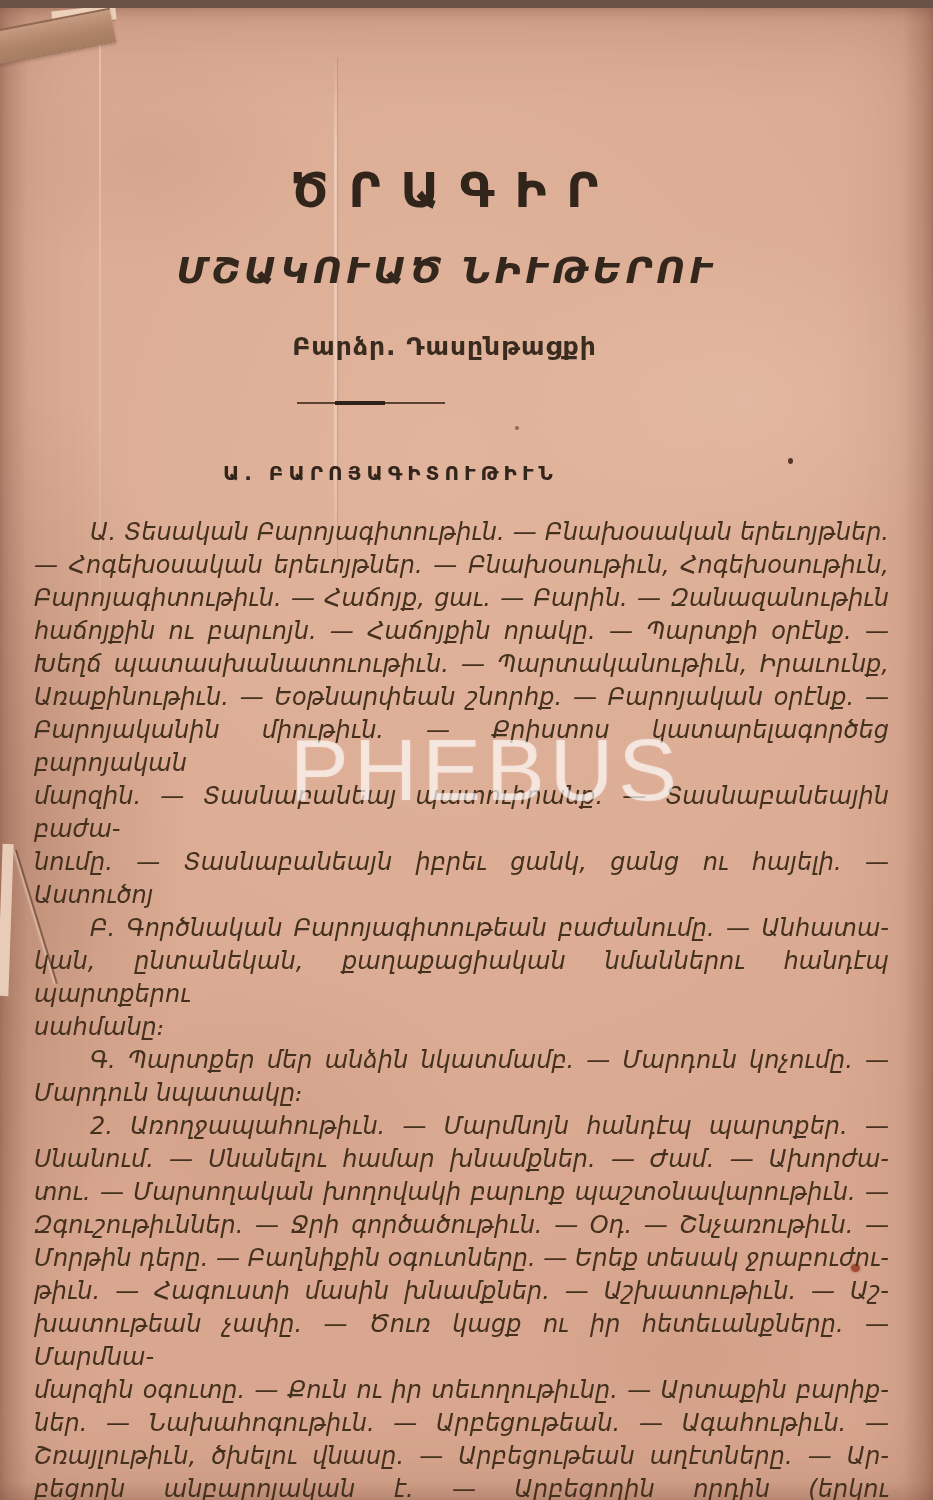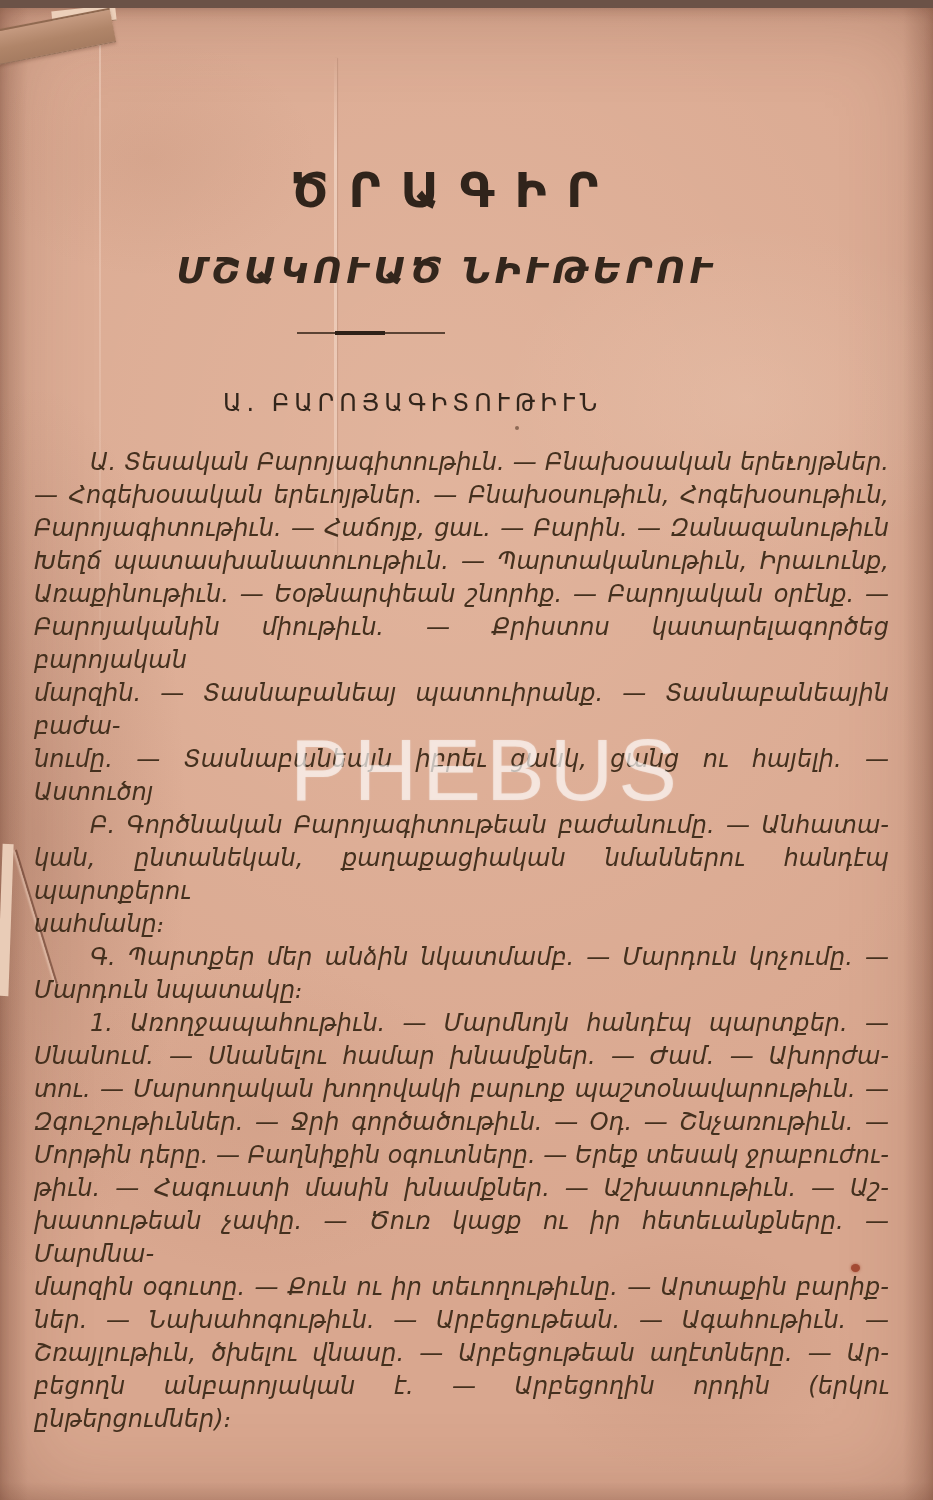--- a/index.html
+++ b/index.html
@@ -57,21 +57,21 @@
     letter-spacing:20px; padding-left:20px; color:#30241b; }
   h2.subtitle { margin:34px 0 0; font-size:36px; line-height:42px; font-weight:bold;
     letter-spacing:4px; padding-left:4px; color:#33261c;font-style:italic; }
   .course { margin:40px 0 0; font-size:25px; line-height:30px; font-weight:bold;
     color:#3a2b1f; letter-spacing:1px; }
   .rule { position:relative; width:148px; height:2px; background:#5b4334;
     margin:40px 0 0 297px; z-index:2; }
   .rule-thick { position:absolute; left:38px; top:-1px; width:50px; height:4px; background:#2e2118; }
 
   .body { position:relative; padding:0 44px 0 34px; z-index:2; }
-  h3.section { margin:52px 0 0 189px; font-size:24px; line-height:34px; font-weight:normal;
+  h3.section { margin:52px 0 0 189px; font-size:20px; line-height:34px; font-weight:bold;
     letter-spacing:5px; color:#32251b; }
   .textblock { margin-top:26px; font-style:italic; font-size:24px; color:#44301e; }
   .para { margin:0; }
   .tline { line-height:33px; text-align:justify; text-align-last:justify;
     white-space:normal; }
   .tline.final { text-align-last:left; }
   .para .tline:first-child { text-indent:56px; }
 
   .watermark { position:absolute; left:290px; top:712px; z-index:4;
     font-family:Liberation Sans, sans-serif; font-size:88px; line-height:100px;
@@ -89,50 +89,52 @@
   <div class="tape"></div>
   <div class="tear-light"></div>
   <div class="tear-line"></div>
   <div class="stain s1"></div>
   <div class="stain s2"></div>
   <div class="stain s3"></div>
 
   <div class="head">
     <h1 class="title">ԾՐԱԳԻՐ</h1>
     <h2 class="subtitle">ՄՇԱԿՈՒԱԾ ՆԻՒԹԵՐՈՒ</h2>
+    <div class="course">Բարձր. Դասընթացքի</div>
   </div>
 
   <div class="rule">
     <span class="rule-thick"></span>
   </div>
 
   <div class="body">
     <h3 class="section">Ա. ԲԱՐՈՅԱԳԻՏՈՒԹԻՒՆ</h3>
     <div class="textblock">
       <div class="para">
           <div class="tline">Ա. Տեսական Բարոյագիտութիւն. — Բնախօսական երեւոյթներ.</div>
           <div class="tline">— Հոգեխօսական երեւոյթներ. — Բնախօսութիւն, Հոգեխօսութիւն,</div>
           <div class="tline">Բարոյագիտութիւն. — Հաճոյք, ցաւ. — Բարին. — Զանազանութիւն</div>
+          <div class="tline">հաճոյքին ու բարւոյն. — Հաճոյքին որակը. — Պարտքի օրէնք. —</div>
           <div class="tline">Խեղճ պատասխանատուութիւն. — Պարտականութիւն, Իրաւունք,</div>
           <div class="tline">Առաքինութիւն. — Եօթնարփեան շնորհք. — Բարոյական օրէնք. —</div>
           <div class="tline">Բարոյականին միութիւն. — Քրիստոս կատարելագործեց բարոյական</div>
           <div class="tline">մարզին. — Տասնաբանեայ պատուիրանք. — Տասնաբանեային բաժա-</div>
           <div class="tline">նումը. — Տասնաբանեայն իբրեւ ցանկ, ցանց ու հայելի. — Աստուծոյ</div>
         </div>
       <div class="para">
           <div class="tline">Բ. Գործնական Բարոյագիտութեան բաժանումը. — Անհատա-</div>
           <div class="tline">կան, ընտանեկան, քաղաքացիական նմաններու հանդէպ պարտքերու</div>
           <div class="tline final">սահմանը։</div>
         </div>
       <div class="para">
           <div class="tline">Գ. Պարտքեր մեր անձին նկատմամբ. — Մարդուն կոչումը. —</div>
           <div class="tline final">Մարդուն նպատակը։</div>
         </div>
       <div class="para">
-          <div class="tline">1. Առողջապահութիւն. — Մարմնոյն հանդէպ պարտքեր. —</div>
+          <div class="tline">2. Առողջապահութիւն. — Մարմնոյն հանդէպ պարտքեր. —</div>
           <div class="tline">Սնանում. — Սնանելու համար խնամքներ. — Ժամ. — Ախորժա-</div>
           <div class="tline">տու. — Մարսողական խողովակի բարւոք պաշտօնավարութիւն. —</div>
           <div class="tline">Զգուշութիւններ. — Ջրի գործածութիւն. — Օդ. — Շնչառութիւն. —</div>
           <div class="tline">Մորթին դերը. — Բաղնիքին օգուտները. — Երեք տեսակ ջրաբուժու-</div>
           <div class="tline">թիւն. — Հագուստի մասին խնամքներ. — Աշխատութիւն. — Աշ-</div>
           <div class="tline">խատութեան չափը. — Ծուռ կացք ու իր հետեւանքները. — Մարմնա-</div>
           <div class="tline">մարզին օգուտը. — Քուն ու իր տեւողութիւնը. — Արտաքին բարիք-</div>
           <div class="tline">ներ. — Նախահոգութիւն. — Արբեցութեան. — Ագահութիւն. —</div>
           <div class="tline">Շռայլութիւն, ծխելու վնասը. — Արբեցութեան աղէտները. — Ար-</div>
           <div class="tline">բեցողն անբարոյական է. — Արբեցողին որդին (երկու ընթերցումներ)։</div>

